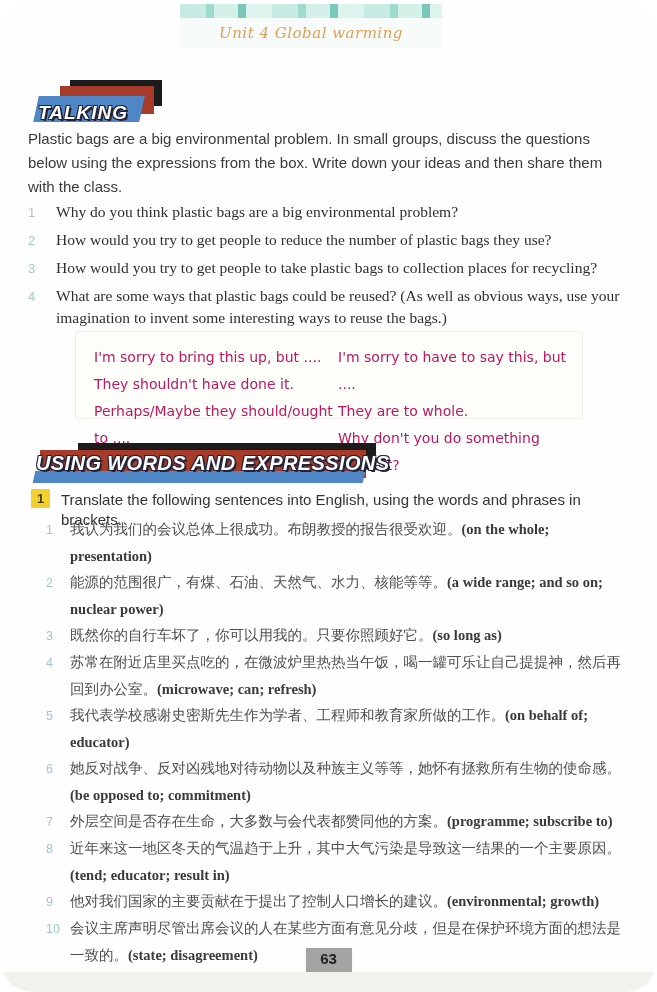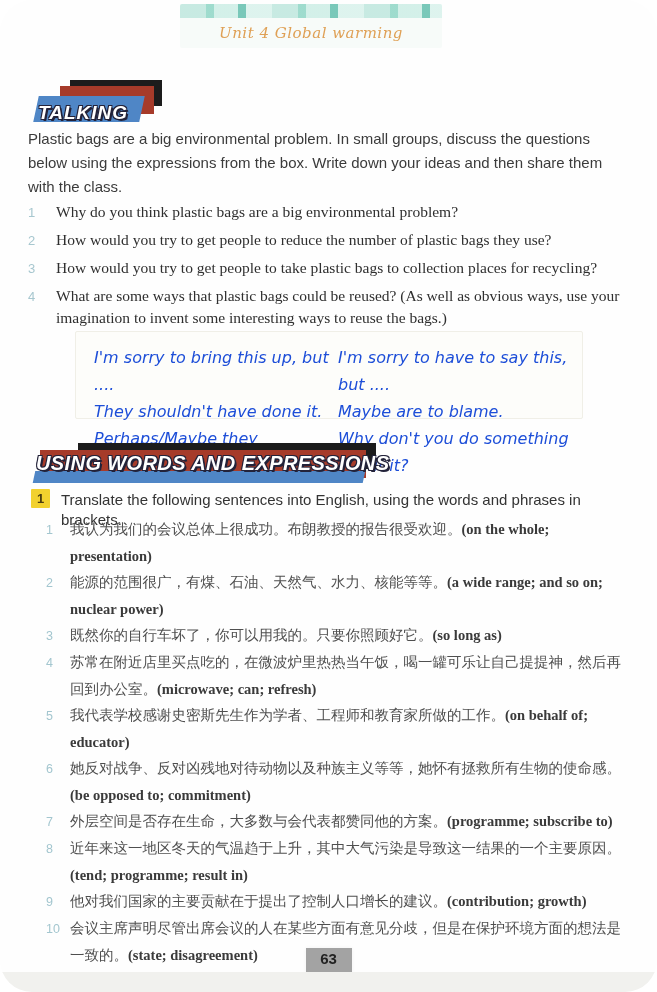--- a/index.html
+++ b/index.html
@@ -68,22 +68,22 @@
     font-family:"Liberation Sans", sans-serif; font-size:13px;
   }
 
   .expr-box {
     position:absolute; left:75px; top:331px; width:508px; height:88px;
     background:#fdfdfa; border:1px solid #f0efe7; border-radius:2px;
     display:flex; padding:12px 0 0 18px;
   }
   .expr-col { width:50%; }
   .expr-col div {
-    font-family:"DejaVu Sans", sans-serif; font-style:italic;
-    font-size:16px; line-height:27px; color:#1d4ed8;
+    font-family:"DejaVu Sans", sans-serif; 
+    font-size:14px; line-height:27px; color:#be185d;
   }
 
   
   .task-row { position:absolute; left:31px; top:489px; width:600px; display:flex; align-items:flex-start; }
   .task-badge {
     width:19px; height:19px; background:#f2d12e; color:#4a3c10;
     font-weight:bold; font-size:13px; text-align:center; line-height:19px;
     margin-right:11px; flex:0 0 auto; border-radius:1px;
   }
   .task-text { font-size:15px; color:#333333; line-height:20px; padding-top:1px; }
@@ -139,21 +139,21 @@
   </ol>
 
   <div class="expr-box">
     <div class="expr-col">
       <div>I'm sorry to bring this up, but ....</div>
       <div>They shouldn't have done it.</div>
       <div>Perhaps/Maybe they should/ought to ....</div>
     </div>
     <div class="expr-col">
       <div>I'm sorry to have to say this, but ....</div>
-      <div>Maybe are to blame.</div>
+      <div>They are to whole.</div>
       <div>Why don't you do something about it?</div>
     </div>
   </div>
 
   <div class="banner banner-using">
     <div class="layer-black"></div>
     <div class="layer-red"></div>
     <div class="layer-blue"></div>
     <span class="banner-text">USING WORDS AND EXPRESSIONS</span>
   </div>
@@ -164,22 +164,22 @@
   </div>
 
   <ol class="sentence-list">
     <li><span class="s-num">1</span><span class="s-zh">我认为我们的会议总体上很成功。布朗教授的报告很受欢迎。</span><span class="s-hint">(on the whole; presentation)</span></li>
     <li><span class="s-num">2</span><span class="s-zh">能源的范围很广，有煤、石油、天然气、水力、核能等等。</span><span class="s-hint">(a wide range; and so on; nuclear power)</span></li>
     <li><span class="s-num">3</span><span class="s-zh">既然你的自行车坏了，你可以用我的。只要你照顾好它。</span><span class="s-hint">(so long as)</span></li>
     <li><span class="s-num">4</span><span class="s-zh">苏常在附近店里买点吃的，在微波炉里热热当午饭，喝一罐可乐让自己提提神，然后再回到办公室。</span><span class="s-hint">(microwave; can; refresh)</span></li>
     <li><span class="s-num">5</span><span class="s-zh">我代表学校感谢史密斯先生作为学者、工程师和教育家所做的工作。</span><span class="s-hint">(on behalf of; educator)</span></li>
     <li><span class="s-num">6</span><span class="s-zh">她反对战争、反对凶残地对待动物以及种族主义等等，她怀有拯救所有生物的使命感。</span><span class="s-hint">(be opposed to; commitment)</span></li>
     <li><span class="s-num">7</span><span class="s-zh">外层空间是否存在生命，大多数与会代表都赞同他的方案。</span><span class="s-hint">(programme; subscribe to)</span></li>
-    <li><span class="s-num">8</span><span class="s-zh">近年来这一地区冬天的气温趋于上升，其中大气污染是导致这一结果的一个主要原因。</span><span class="s-hint">(tend; programme; result in)</span></li>
-    <li><span class="s-num">9</span><span class="s-zh">他对我们国家的主要贡献在于提出了控制人口增长的建议。</span><span class="s-hint">(contribution; growth)</span></li>
+    <li><span class="s-num">8</span><span class="s-zh">近年来这一地区冬天的气温趋于上升，其中大气污染是导致这一结果的一个主要原因。</span><span class="s-hint">(tend; educator; result in)</span></li>
+    <li><span class="s-num">9</span><span class="s-zh">他对我们国家的主要贡献在于提出了控制人口增长的建议。</span><span class="s-hint">(environmental; growth)</span></li>
     <li><span class="s-num">10</span><span class="s-zh">会议主席声明尽管出席会议的人在某些方面有意见分歧，但是在保护环境方面的想法是一致的。</span><span class="s-hint">(state; disagreement)</span></li>
     <li><span class="s-num">11</span><span class="s-zh">外层空间是否存在生命，这仍然还是个谜。</span><span class="s-hint">(existence; outer)</span></li>
 
   </ol>
 
   <div class="page-number">63</div>
   <div class="bottom-band"></div>
 
 </div>
 

